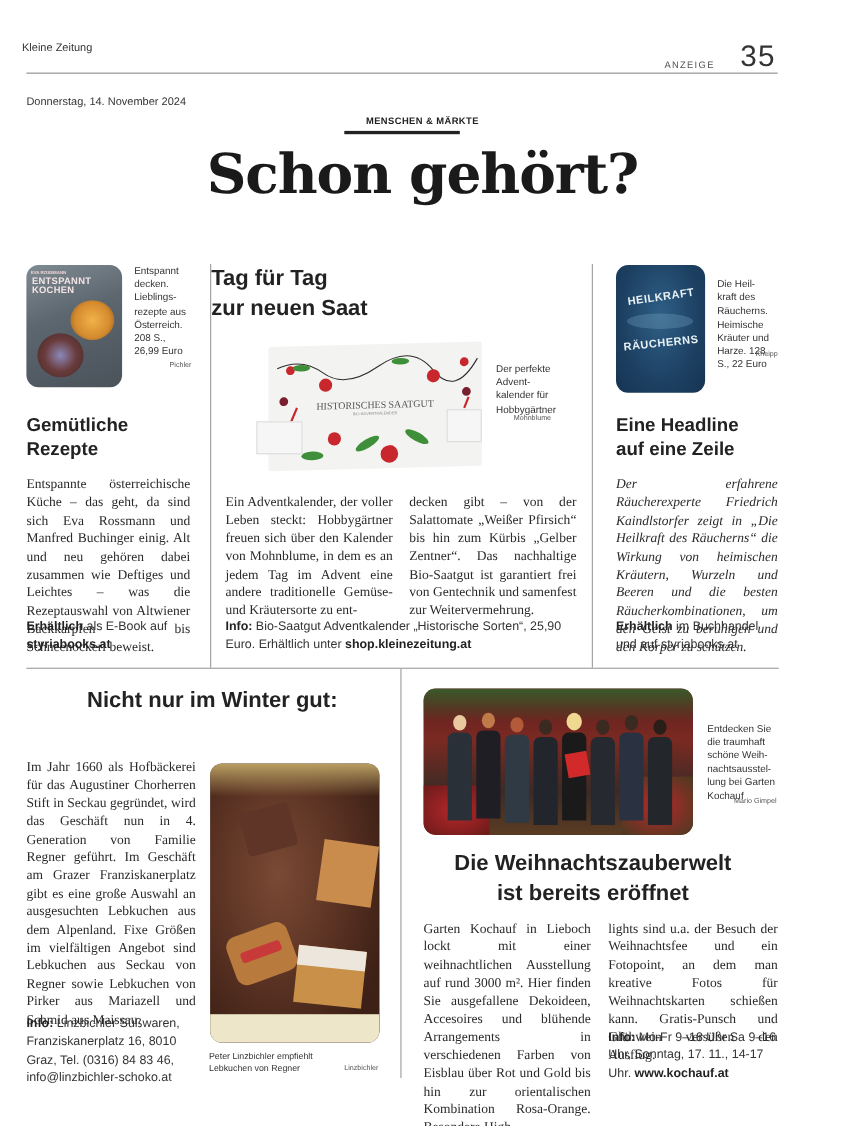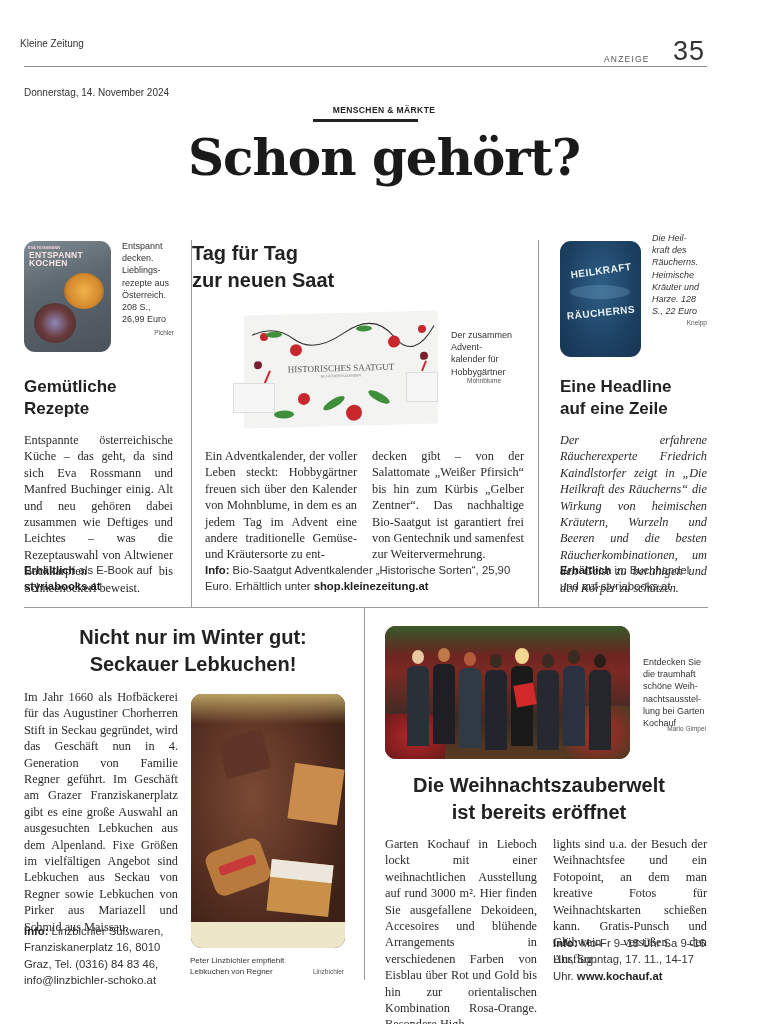--- a/index.html
+++ b/index.html
@@ -114,41 +114,41 @@
       <path d="M20 70 l6 -14" stroke="#c8282d" stroke-width="2"></path>
       <path d="M178 60 l4 -10" stroke="#c8282d" stroke-width="2"></path>
     </svg>
     <div class="abs" style="left:0; width:194px; top:50px; text-align:center; font-family:'Liberation Serif', serif; font-size:9px; color:#555;">HISTORISCHES SAATGUT</div>
     <div class="abs" style="left:0; width:194px; top:61px; text-align:center; font-size:3.5px; color:#888;">BIO-ADVENTKALENDER</div>
   </div>
   <div class="abs" style="left:233px; top:383px; width:42px; height:30px; background:#f6f6f6; border:1px solid #ddd;"></div>
   <div class="abs" style="left:406px; top:372px; width:32px; height:30px; background:#f6f6f6; border:1px solid #ddd;"></div>
 
   <div class="abs caption" style="left:451px; top:329px; width:80px;">
-    <div>Der zusammen</div>
+    <div>Der perfekte</div>
     <div>Advent-</div>
     <div>kalender für</div>
     <div>Hobbygärtner</div>
   </div>
   <div class="abs credit" style="left:451px; top:377px; width:50px;">Mohnblume</div>
 
   <p class="abs body-serif" style="left:205px; top:448px; width:152px;">Ein Adventkalender, der voller Leben steckt: Hobbygärtner freuen sich über den Kalender von Mohnblume, in dem es an jedem Tag im Advent eine andere traditionelle Gemüse- und Kräutersorte zu ent-</p>
   <p class="abs body-serif" style="left:372px; top:448px; width:152px;">decken gibt – von der Salattomate „Weißer Pfirsich“ bis hin zum Kürbis „Gelber Zentner“. Das nachhaltige Bio-Saatgut ist garantiert frei von Gentechnik und samenfest zur Weitervermehrung.</p>
   <div class="abs info" style="left:205px; top:562px; width:325px;">
     <b>Info:</b><span> Bio-Saatgut Adventkalender „Historische Sorten“, 25,90 Euro. Erhältlich unter </span><b>shop.kleinezeitung.at</b>
   </div>
 </section>
 
 <section>
   <div class="abs img book2" style="left:560px; top:241px; width:81px; height:116px;">
     <div class="abs" style="left:6px; top:24px; width:70px; text-align:center; font-size:10px; font-weight:bold; color:#e8f1f5; transform:rotate(-8deg); letter-spacing:0.5px;">HEILKRAFT</div>
     <div class="abs" style="left:6px; top:66px; width:70px; text-align:center; font-size:10px; font-weight:bold; color:#e8f1f5; transform:rotate(-6deg); letter-spacing:0.5px;">RÄUCHERNS</div>
     <div class="abs" style="left:10px; top:44px; width:60px; height:14px; border-radius:50%; background:rgba(140,190,220,0.25);"></div>
   </div>
-  <div class="abs caption" style="left:652px; top:232px; width:60px;font-style:italic;">
+  <div class="abs caption" style="left:652px; top:252px; width:60px;">
     <div>Die Heil-</div>
     <div>kraft des</div>
     <div>Räucherns.</div>
     <div>Heimische</div>
     <div>Kräuter und</div>
     <div>Harze. 128</div>
     <div>S., 22 Euro</div>
   </div>
   <div class="abs credit" style="left:652px; top:319px; width:55px;">Kneipp</div>
 
@@ -158,21 +158,20 @@
   </h2>
   <p class="abs body-serif" style="left:560px; top:432px; width:147px;font-style:italic;">Der erfahrene Räucherexperte Friedrich Kaindlstorfer zeigt in „Die Heilkraft des Räucherns“ die Wirkung von heimischen Kräutern, Wurzeln und Beeren und die besten Räucherkombinationen, um den Geist zu beruhigen und den Körper zu schützen.</p>
   <div class="abs info" style="left:560px; top:562px; width:150px;">
     <b>Erhältlich</b><span> im Buchhandel und auf styriabooks.at</span>
   </div>
 </section>
 
 <section>
   <h2 class="abs sans-head" style="left:24px; width:338px; top:624px; font-size:20px; line-height:27px; text-align:center;">
     <div>Nicht nur im Winter gut:</div>
-    <div>Seckauer Lebkuchen!</div>
   </h2>
   <p class="abs body-serif" style="left:24px; top:689px; width:154px;">Im Jahr 1660 als Hofbäckerei für das Augustiner Chorherren Stift in Seckau gegründet, wird das Geschäft nun in 4. Generation von Familie Regner geführt. Im Geschäft am Grazer Franziskanerplatz gibt es eine große Auswahl an ausgesuchten Lebkuchen aus dem Alpenland. Fixe Größen im vielfältigen Angebot sind Lebkuchen aus Seckau von Regner sowie Lebkuchen von Pirker aus Mariazell und Schmid aus Maissau.</p>
   <div class="abs info" style="left:24px; top:923px; width:165px;">
     <div><b>Info:</b><span> Linzbichler Süßwaren,</span></div>
     <div>Franziskanerplatz 16, 8010</div>
     <div>Graz, Tel. (0316) 84 83 46,</div>
     <div>info@linzbichler-schoko.at</div>
   </div>
 
   <div class="abs img lebkuchen" style="left:191px; top:694px; width:154px; height:254px;">

